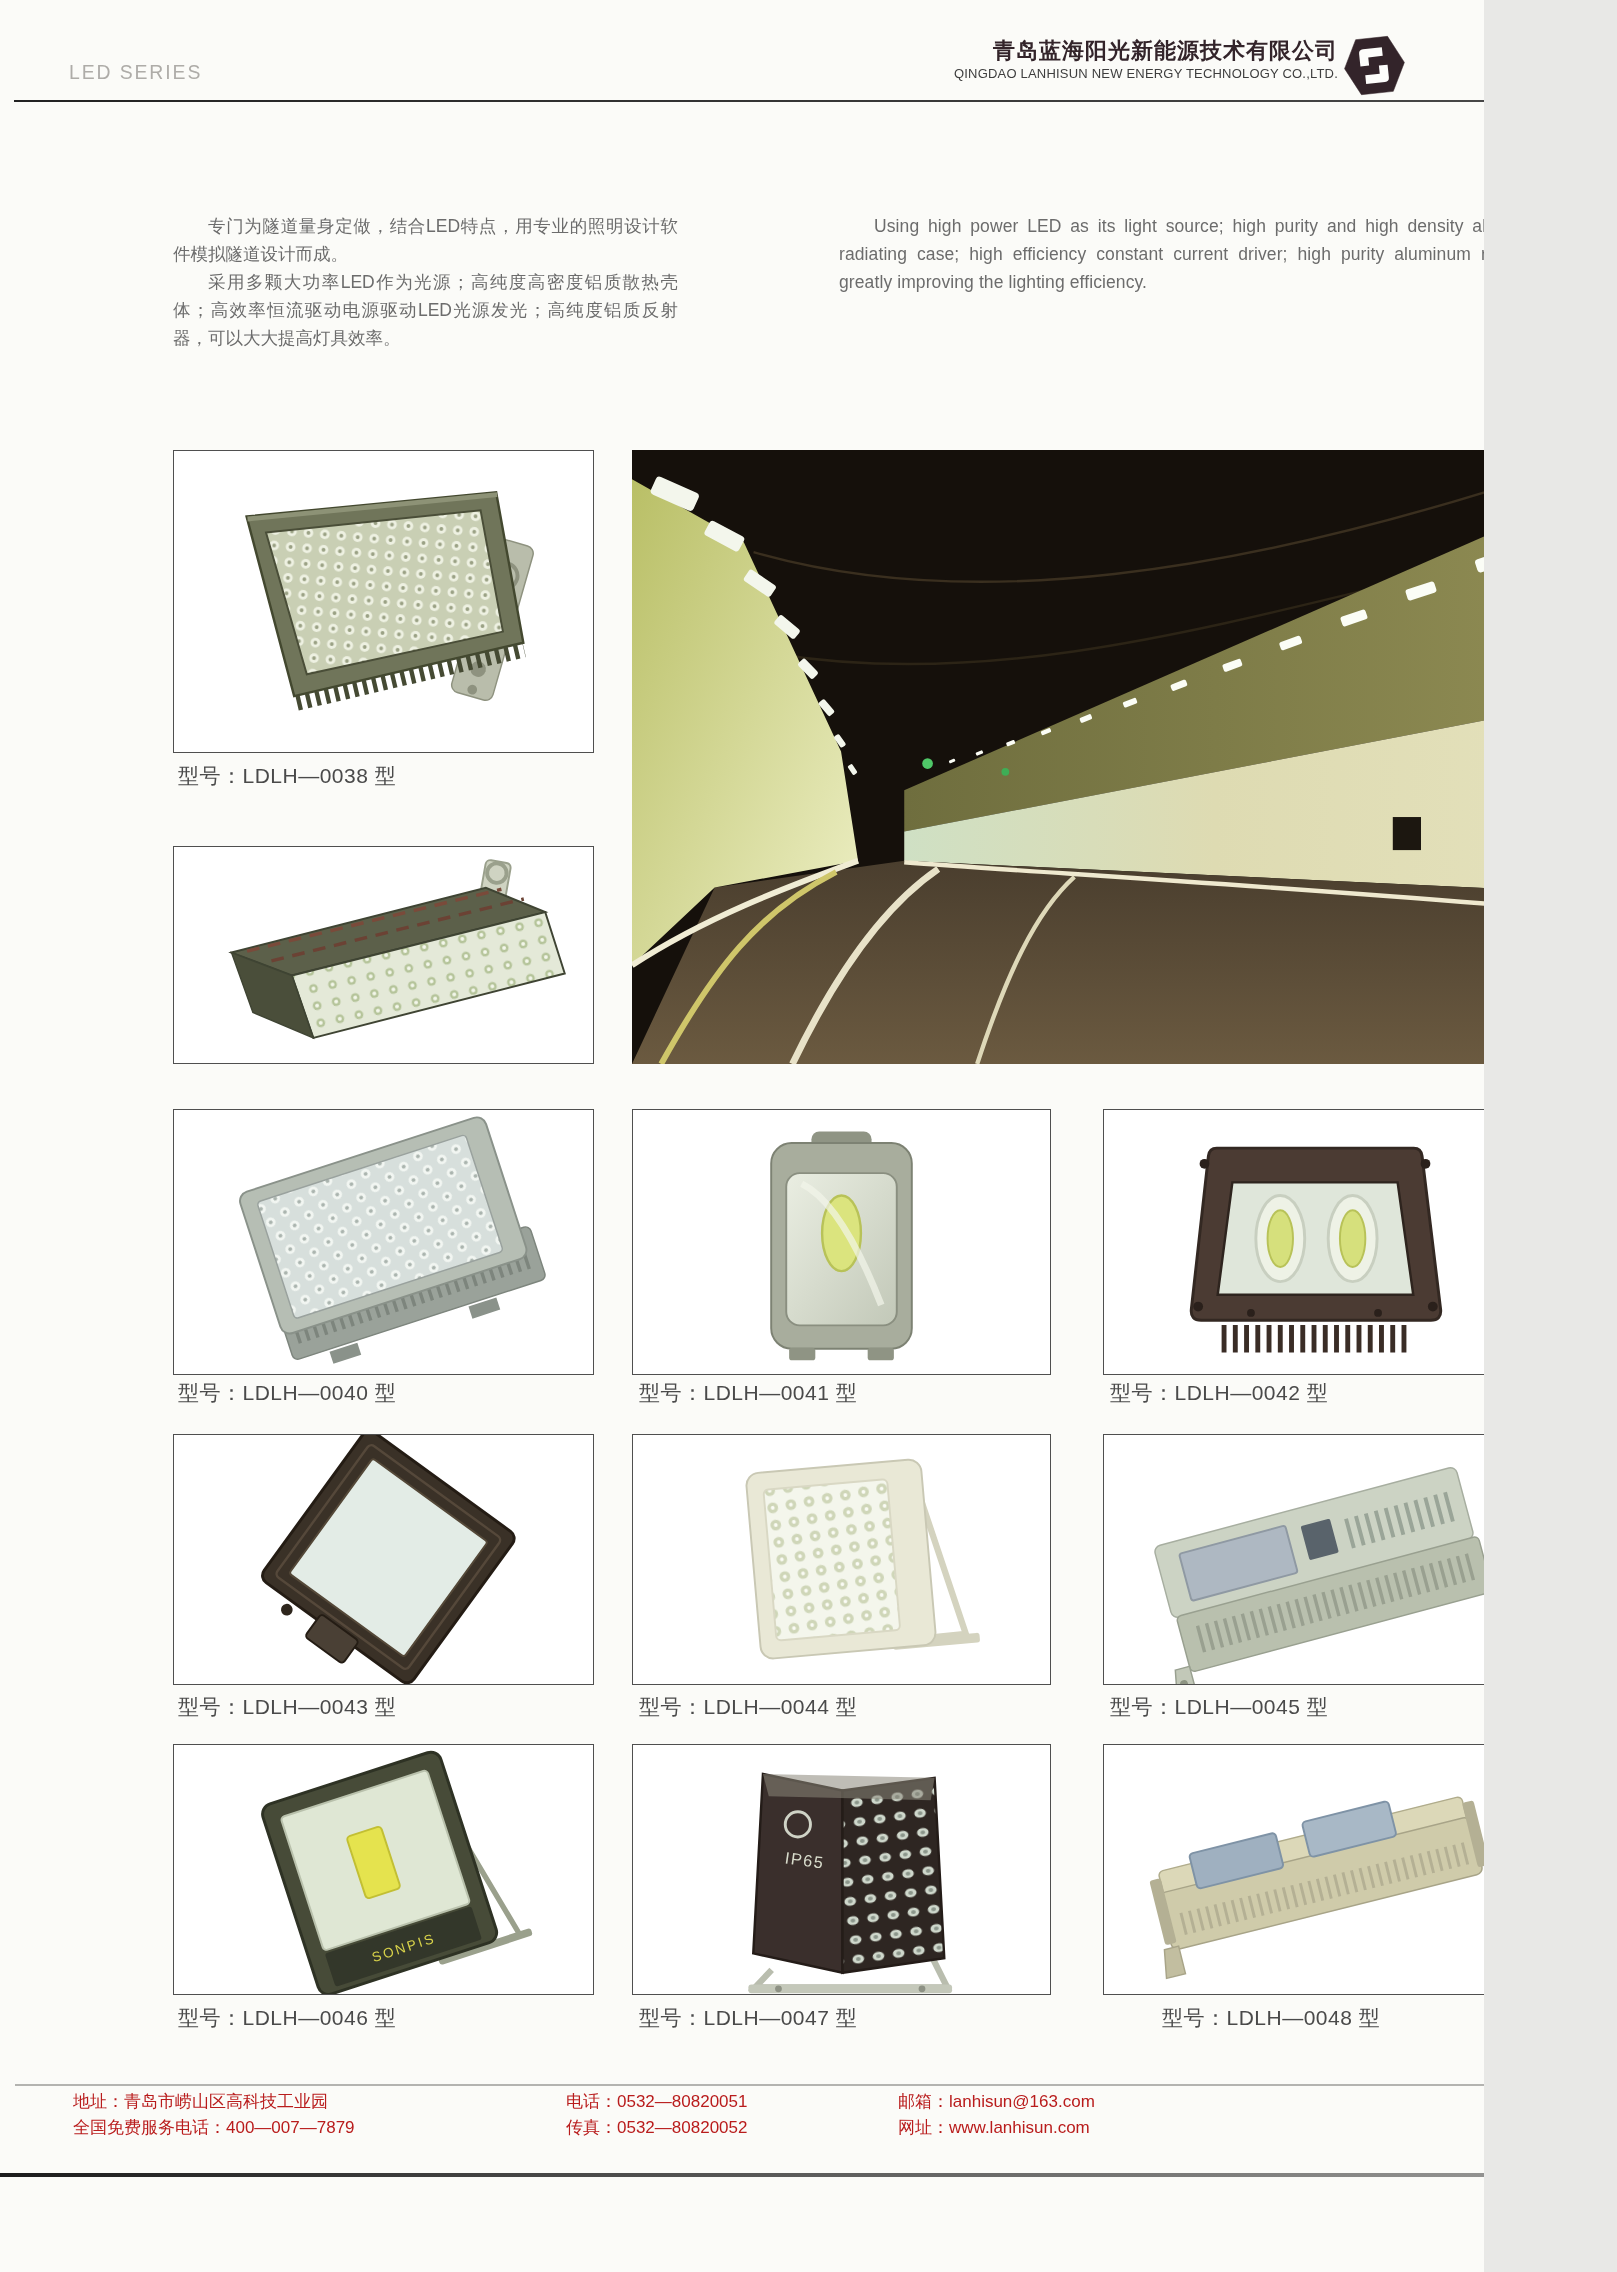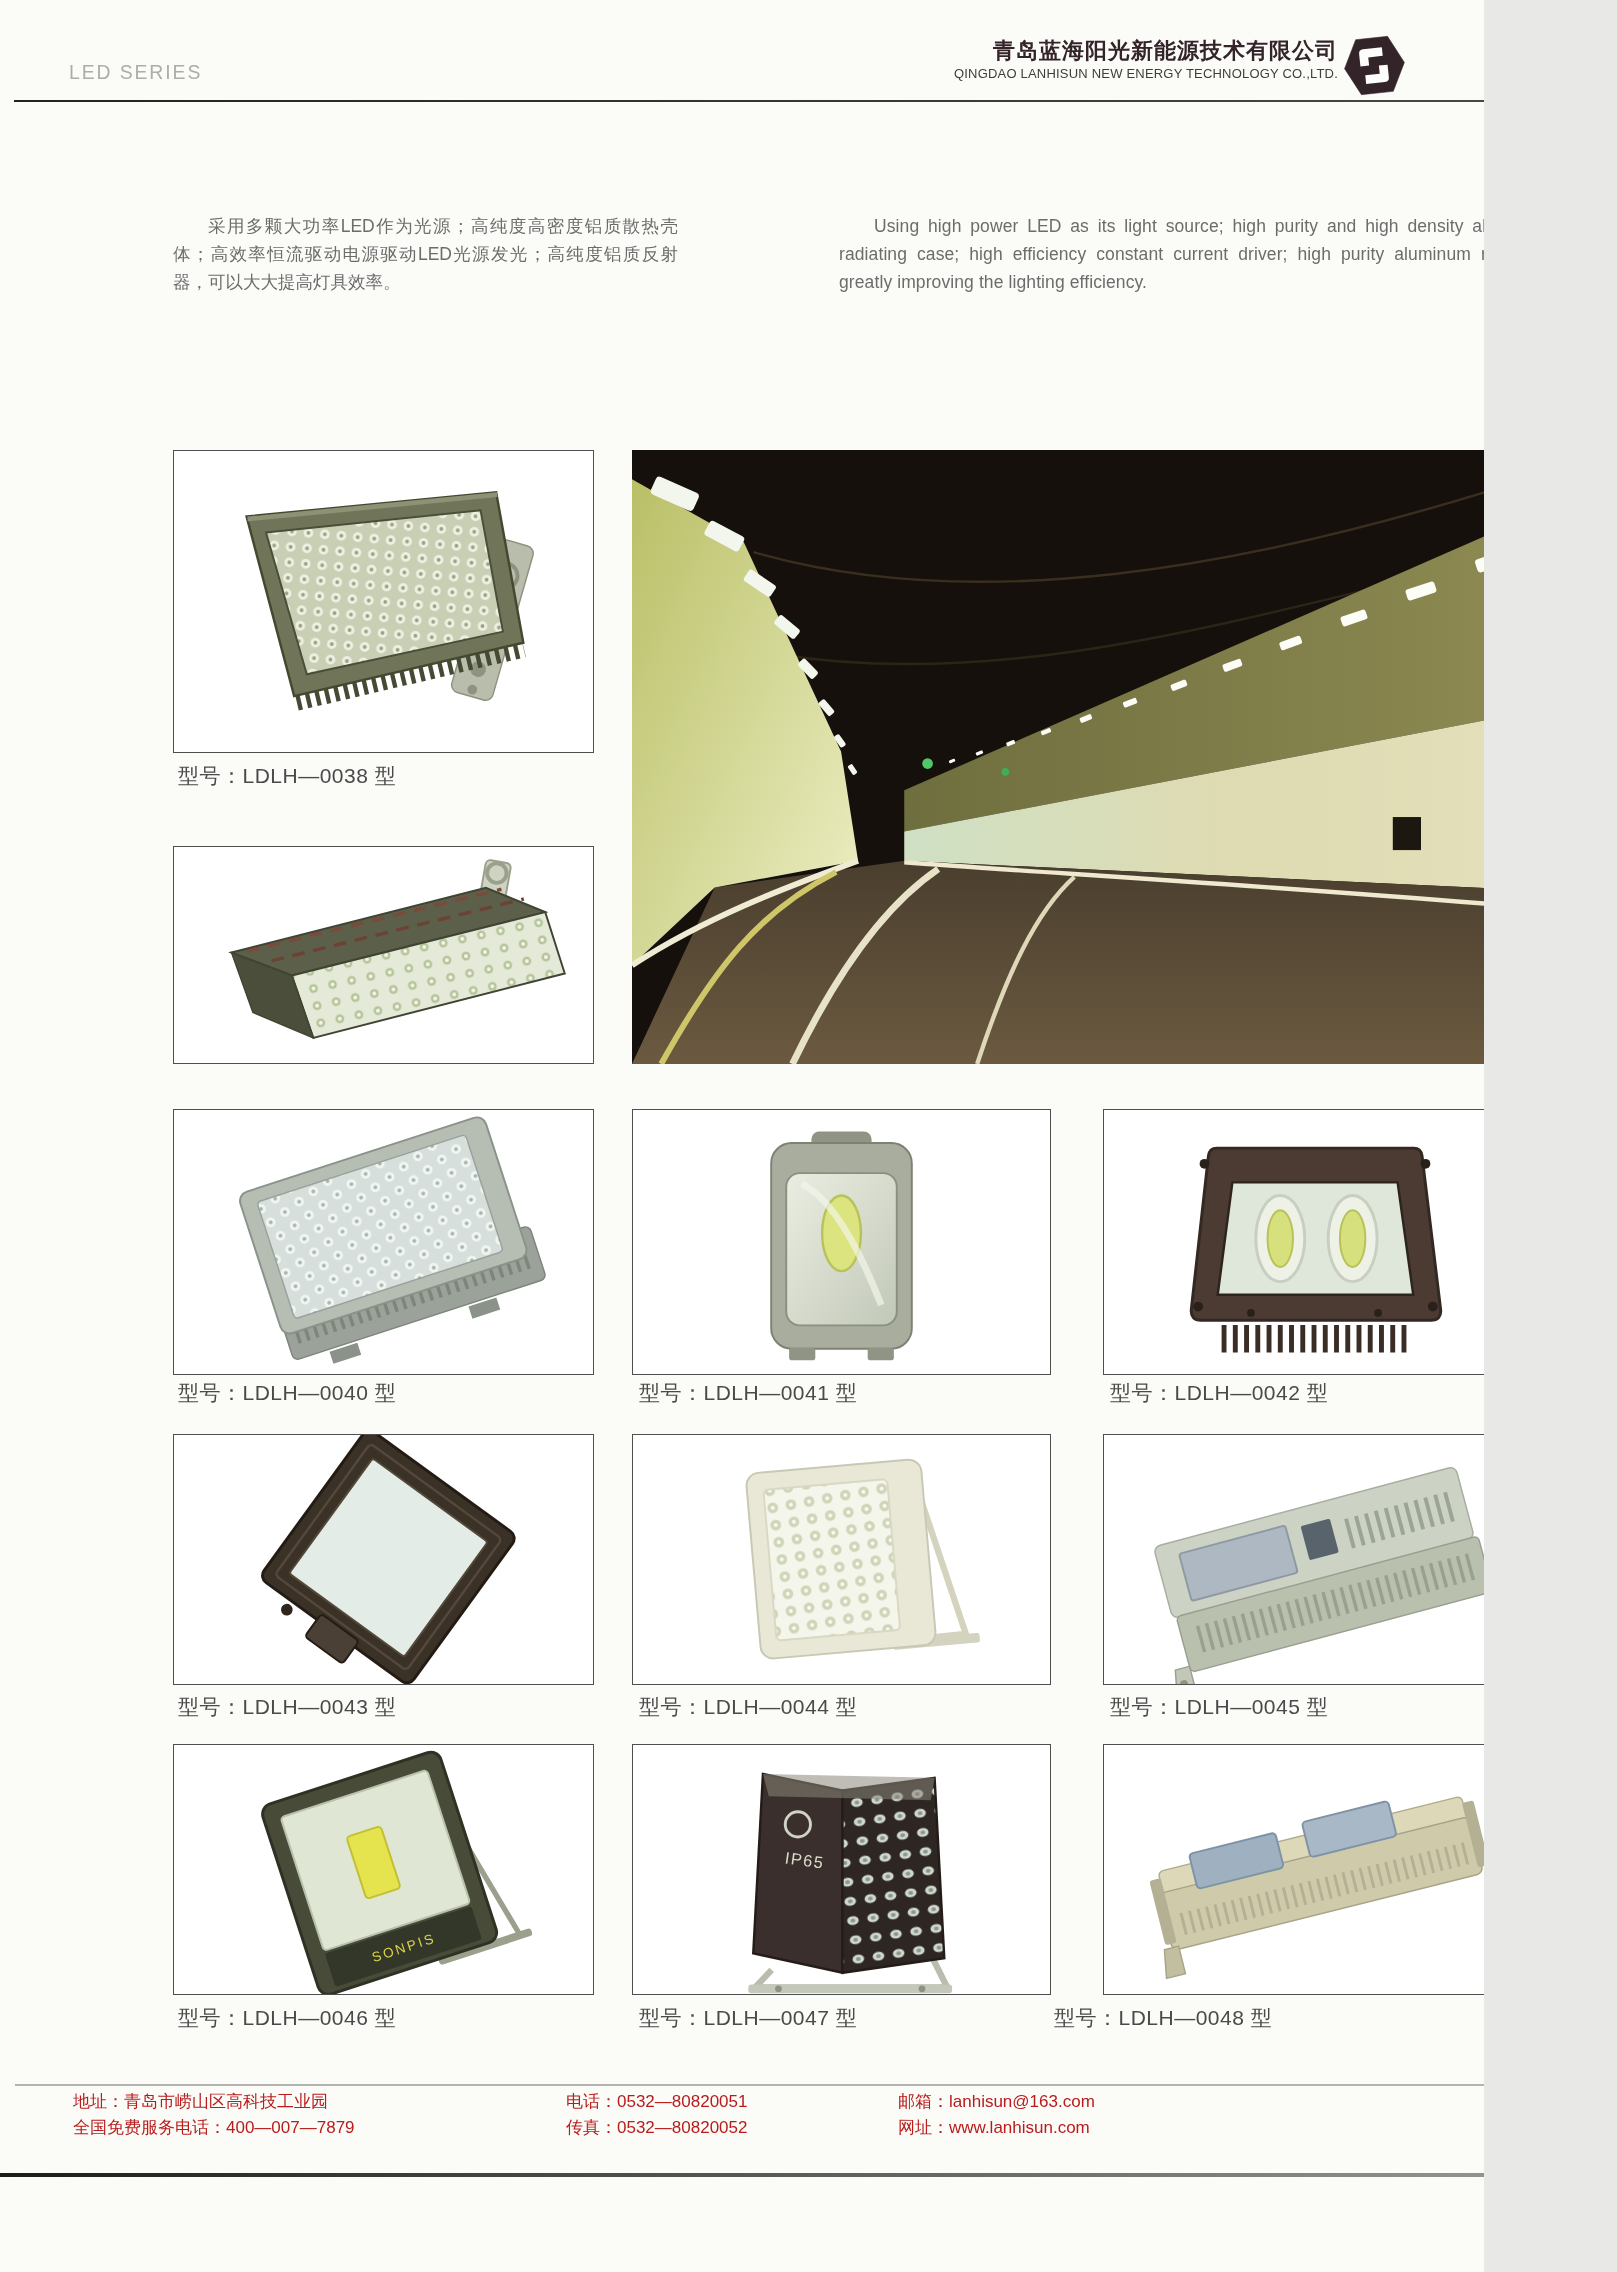--- a/index.html
+++ b/index.html
@@ -54,20 +54,21 @@
         <path d="M88,27 H49 Q40,27 40,36 V62 H58 V45 H88 Z" fill="#fdfdfb"></path>
         <path d="M48,99 H87 Q96,99 96,90 V64 H78 V81 H48 Z" fill="#fdfdfb"></path>
       </g>
     </svg>
   </div>
 
   <div class="header-rule"></div>
 
 
   <div class="desc desc-cn">
+    <p>专门为隧道量身定做，结合LED特点，用专业的照明设计软件模拟隧道设计而成。</p>
     <p>采用多颗大功率LED作为光源；高纯度高密度铝质散热壳体；高效率恒流驱动电源驱动LED光源发光；高纯度铝质反射器，可以大大提高灯具效率。</p>
   </div>
 
   <div class="desc desc-en">
     <p>Using high power LED as its light source; high purity and high density aluminum radiating case; high efficiency constant current driver; high purity aluminum reflector, greatly improving the lighting efficiency.</p>
   </div>
 
   <div class="card" style="left:173px;top:450px;width:421px;height:303px;">
     <svg viewBox="0 0 860 620">
       <defs>
@@ -322,21 +323,21 @@
         <rect x="428" y="155" width="182" height="74" rx="8" fill="#a8b8c6" stroke="#7f93a6" stroke-width="4"></rect>
         <path d="M140,298 L740,298" stroke="#b4b094" stroke-width="46" stroke-dasharray="6 12"></path>
         <rect x="96" y="196" width="24" height="136" rx="6" fill="#b4b094"></rect>
         <rect x="756" y="196" width="24" height="136" rx="6" fill="#b4b094"></rect>
         <polygon points="92,340 122,340 122,398 82,398" fill="#c2beA0" stroke="#a8a488" stroke-width="3"></polygon>
       </g>
     </svg>
   </div>
   <div class="model-label" style="left:178px;top:2004px;">型号：LDLH—0046 型</div>
   <div class="model-label" style="left:639px;top:2004px;text-align:center;">型号：LDLH—0047 型</div>
-  <div class="model-label" style="left:1054px;top:2004px;">型号：LDLH—0048 型</div>
+  <div class="model-label" style="left:1162px;top:2004px;">型号：LDLH—0048 型</div>
 
   <div class="footer-rule-top"></div>
 
   <div class="footer-col fc1">
     <div>地址：青岛市崂山区高科技工业园</div>
     <div>全国免费服务电话：400—007—7879</div>
   </div>
   <div class="footer-col fc2">
     <div>电话：0532—80820051</div>
     <div>传真：0532—80820052</div>

